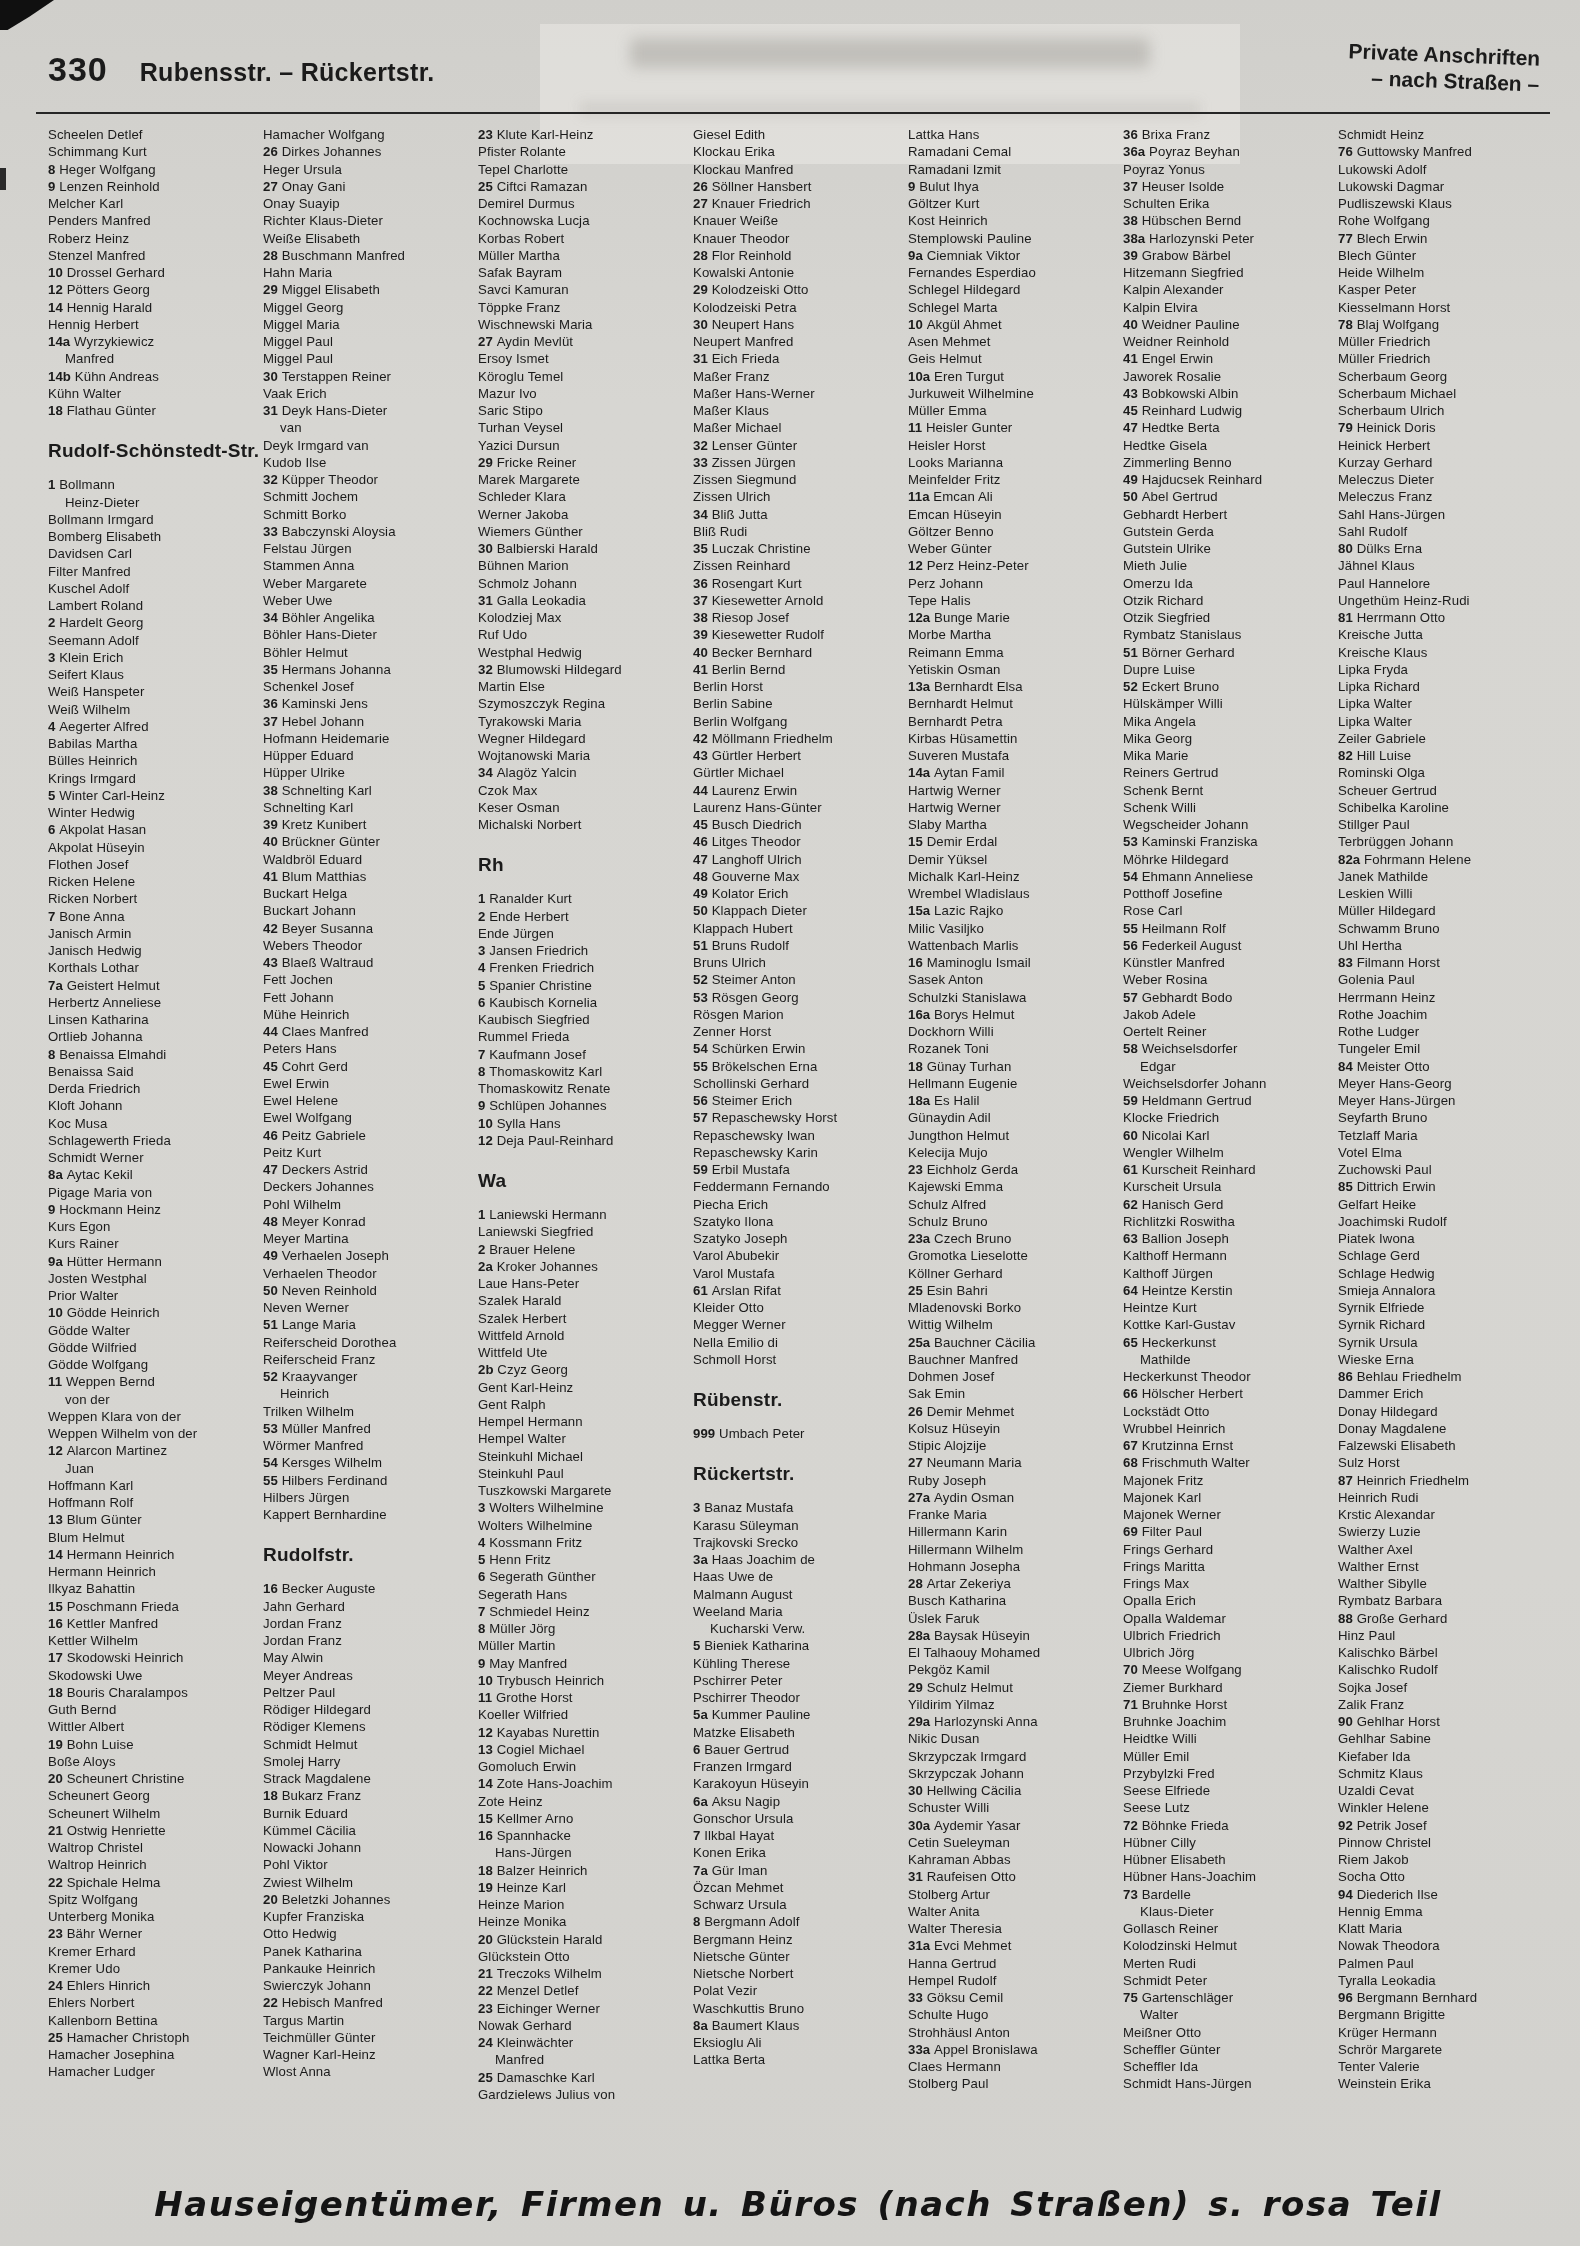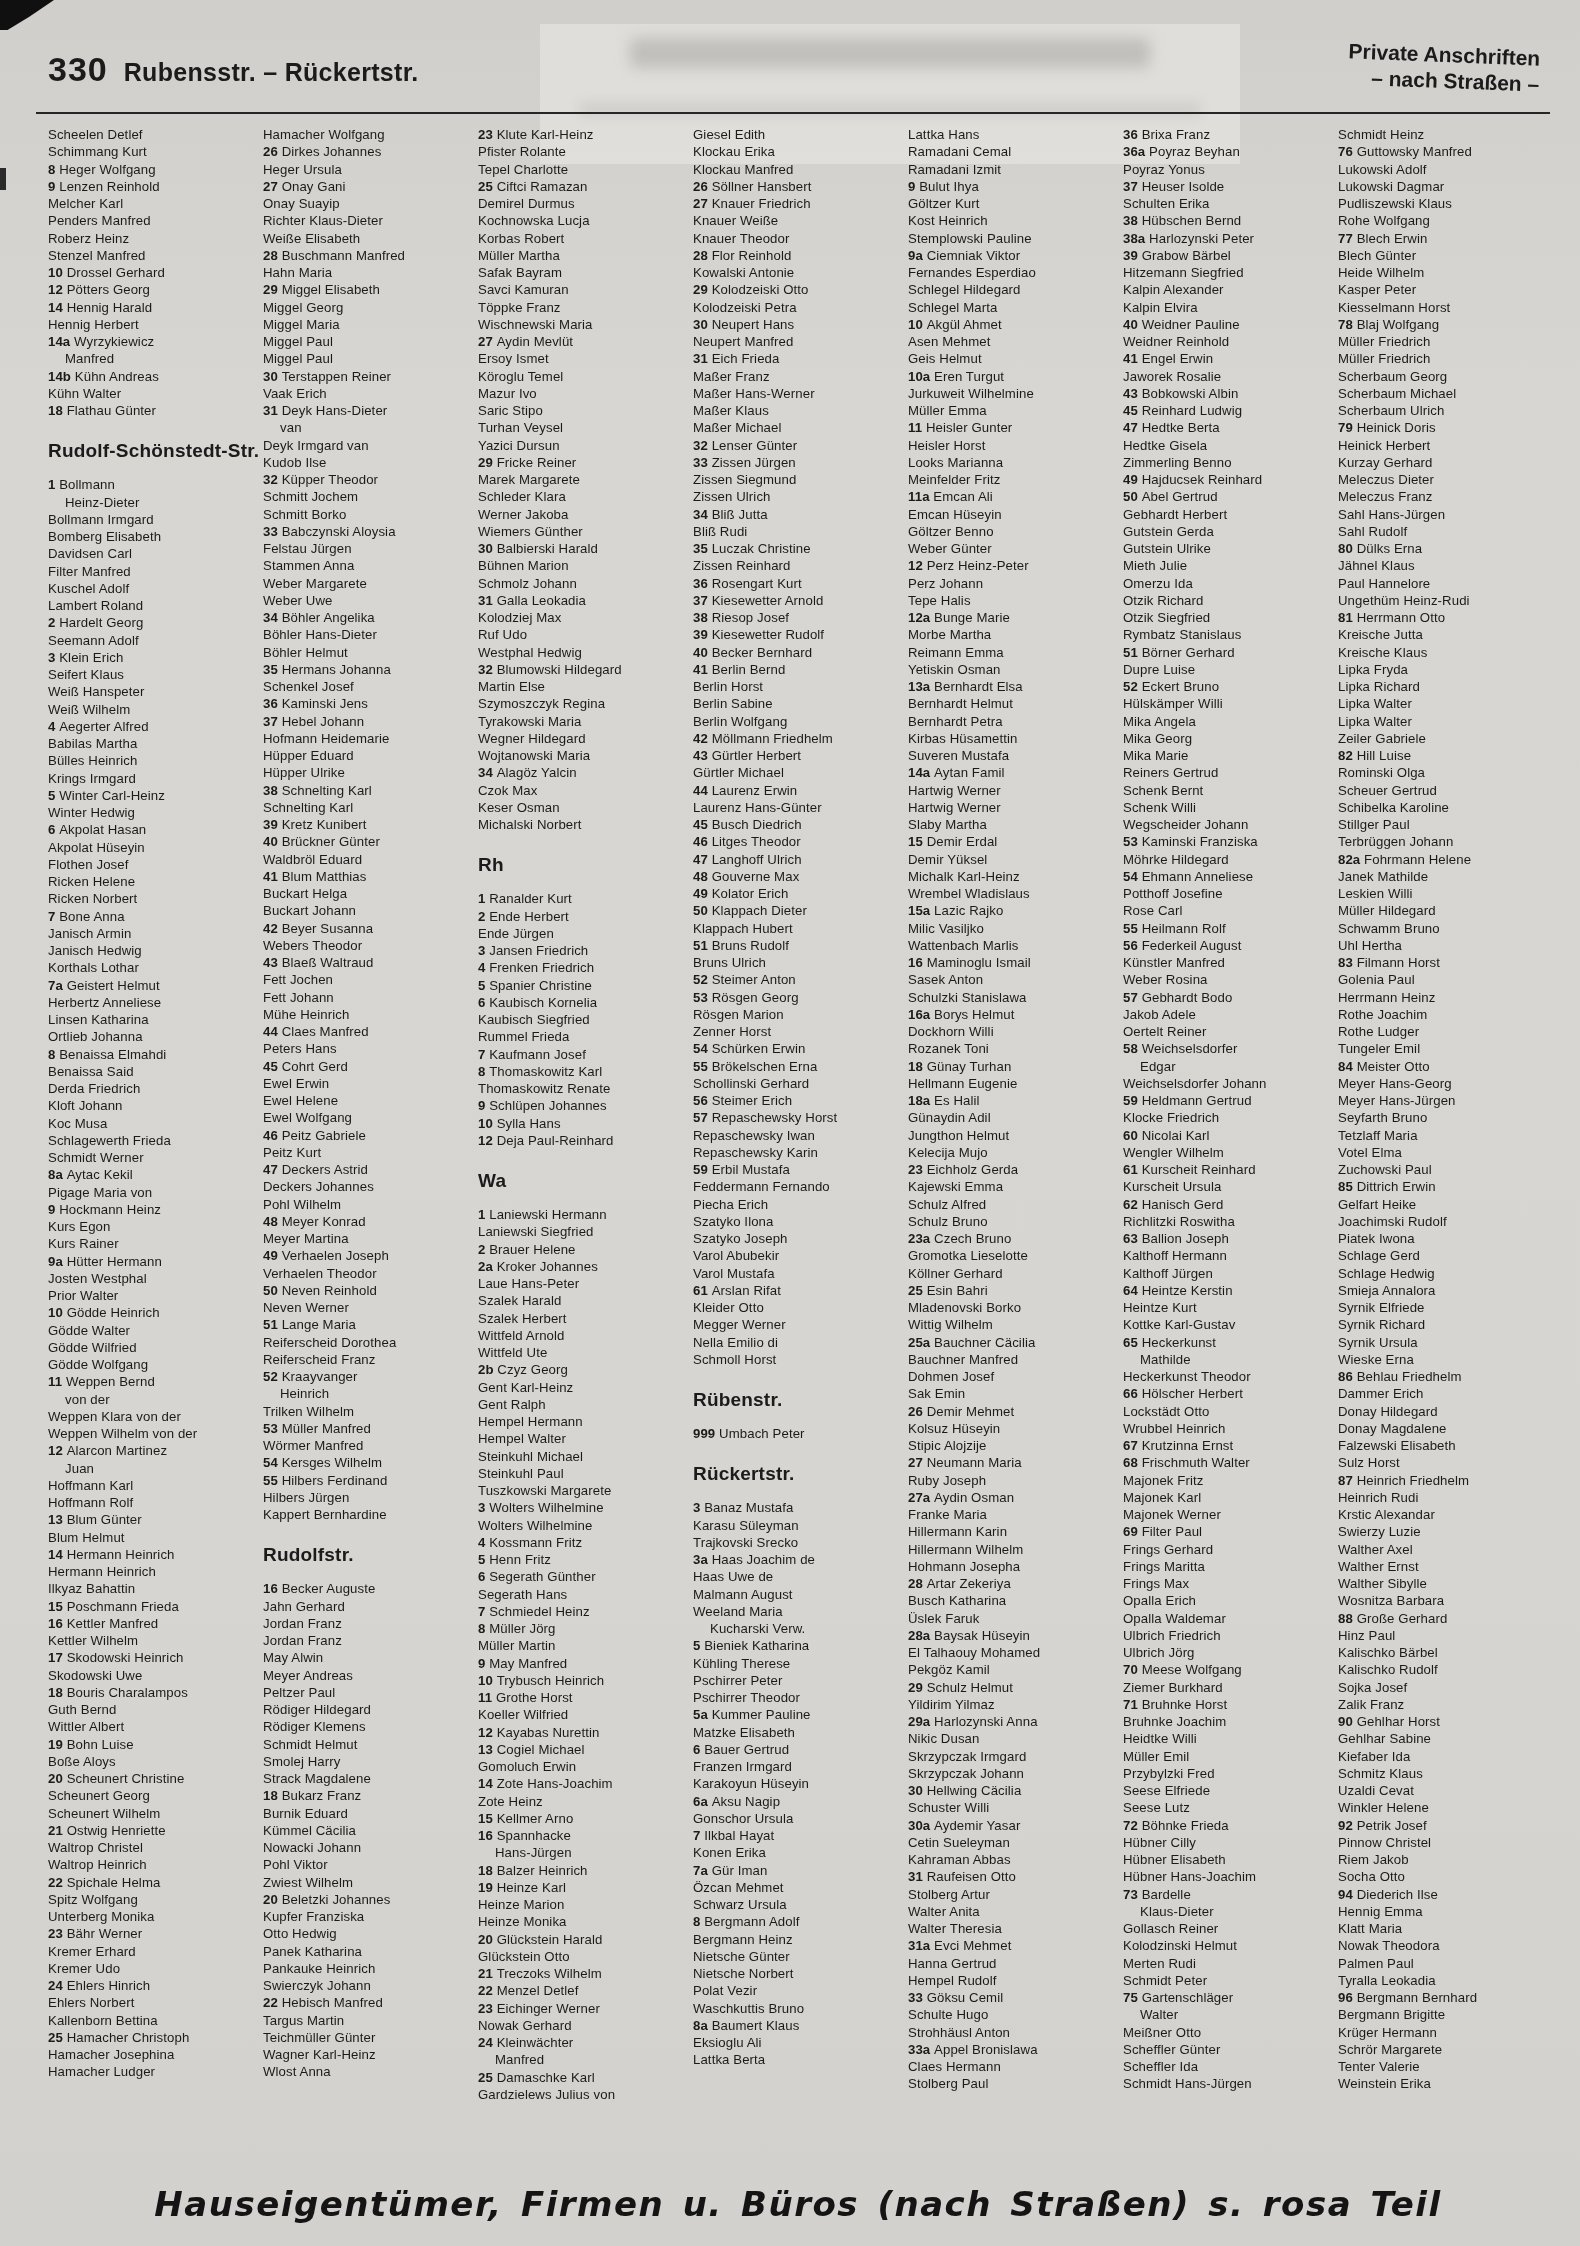--- a/index.html
+++ b/index.html
@@ -13,21 +13,21 @@
   .edge-dash { position:absolute; left:0; top:168px; width:6px; height:22px; background:#2a2a2a; }
   .showthrough { position:absolute; left:540px; top:24px; width:700px; height:140px;
     background:rgba(235,234,229,0.55); }
   .showthrough .smear { margin:14px auto 0; width:520px; height:30px;
     background:rgba(125,122,116,0.30); filter:blur(7px); border-radius:6px; }
   .showthrough .smear2 { margin:34px auto 0; width:620px; height:14px;
     background:rgba(140,138,132,0.18); filter:blur(6px); }
 
   .header-left { position:absolute; left:48px; top:50px; display:flex; align-items:baseline; }
   .page-number { font-size:34px; font-weight:bold; letter-spacing:1px; }
-  .page-title  { font-size:25px; font-weight:bold; margin-left:16px; letter-spacing:0.3px; }
+  .page-title  { font-size:25px; font-weight:bold; margin-left:32px; letter-spacing:0.3px; }
   .header-right { position:absolute; right:40px; top:42px; text-align:right;
     font-weight:bold; font-size:21px; line-height:26px; transform:rotate(2.2deg); }
   .rule { position:absolute; left:36px; right:30px; top:112px; height:2px; background:#262626; }
 
   .columns { position:absolute; left:48px; top:126px; width:1506px; display:flex; }
   .col { width:215px; flex:0 0 215px; }
   .line { font-size:13.2px; line-height:17.25px; white-space:nowrap; letter-spacing:0.1px; }
   .line.cont { padding-left:17px; }
   .hn { font-weight:bold; }
   .street-heading { font-weight:bold; font-size:19px; margin:21px 0 14px 0; letter-spacing:0.2px; white-space:nowrap; }
@@ -818,21 +818,21 @@
         <div class="line">Donay Magdalene</div>
         <div class="line">Falzewski Elisabeth</div>
         <div class="line">Sulz Horst</div>
         <div class="line"><span class="hn">87 </span>Heinrich Friedhelm</div>
         <div class="line">Heinrich Rudi</div>
         <div class="line">Krstic Alexandar</div>
         <div class="line">Swierzy Luzie</div>
         <div class="line">Walther Axel</div>
         <div class="line">Walther Ernst</div>
         <div class="line">Walther Sibylle</div>
-        <div class="line">Wosnitza Barbara</div>
+        <div class="line">Rymbatz Barbara</div>
         <div class="line"><span class="hn">88 </span>Große Gerhard</div>
         <div class="line">Hinz Paul</div>
         <div class="line">Kalischko Bärbel</div>
         <div class="line">Kalischko Rudolf</div>
         <div class="line">Sojka Josef</div>
         <div class="line">Zalik Franz</div>
         <div class="line"><span class="hn">90 </span>Gehlhar Horst</div>
         <div class="line">Gehlhar Sabine</div>
         <div class="line">Kiefaber Ida</div>
         <div class="line">Schmitz Klaus</div>

